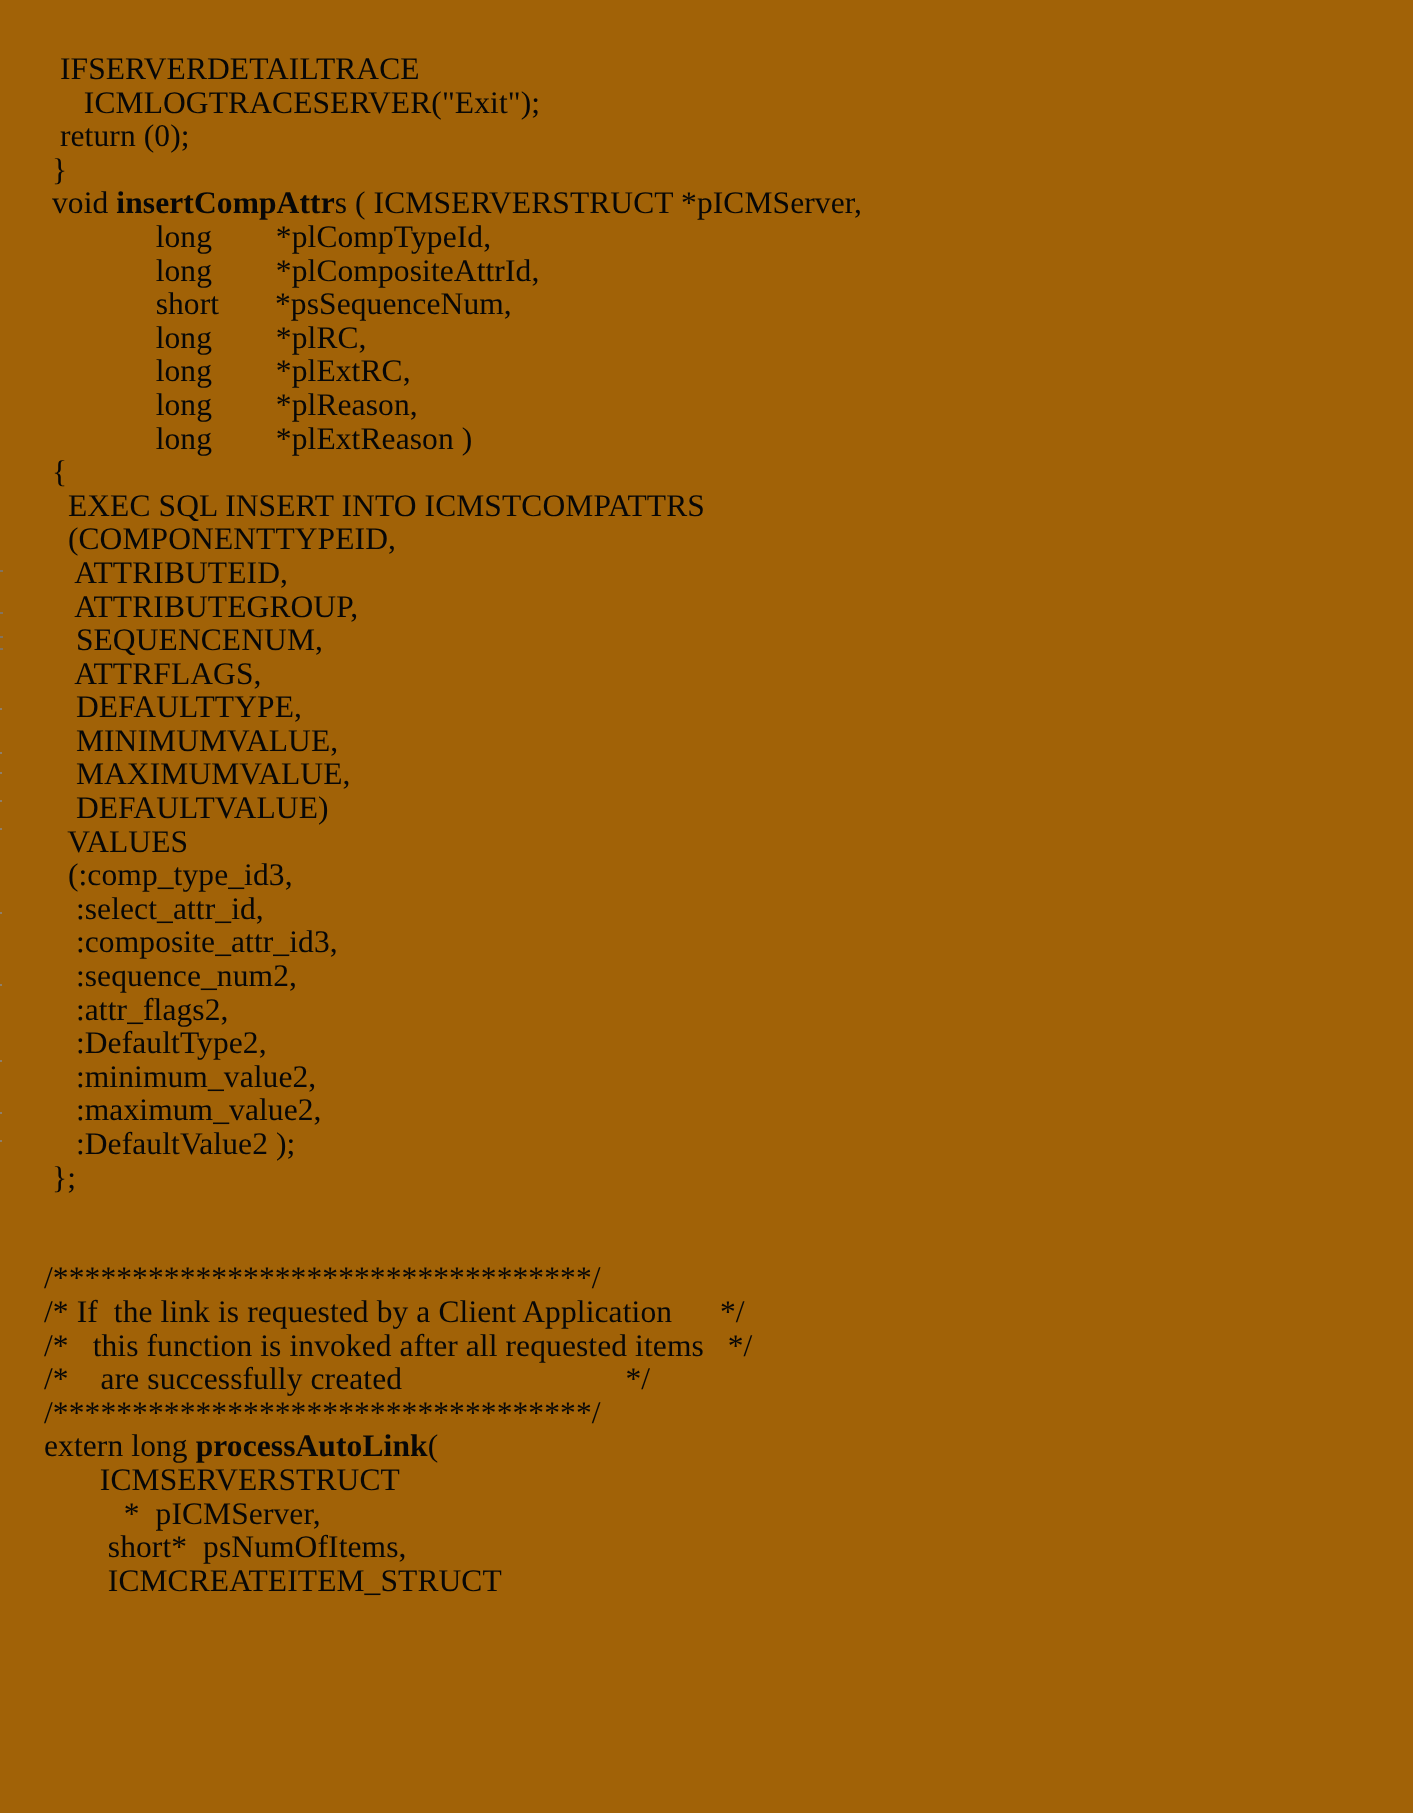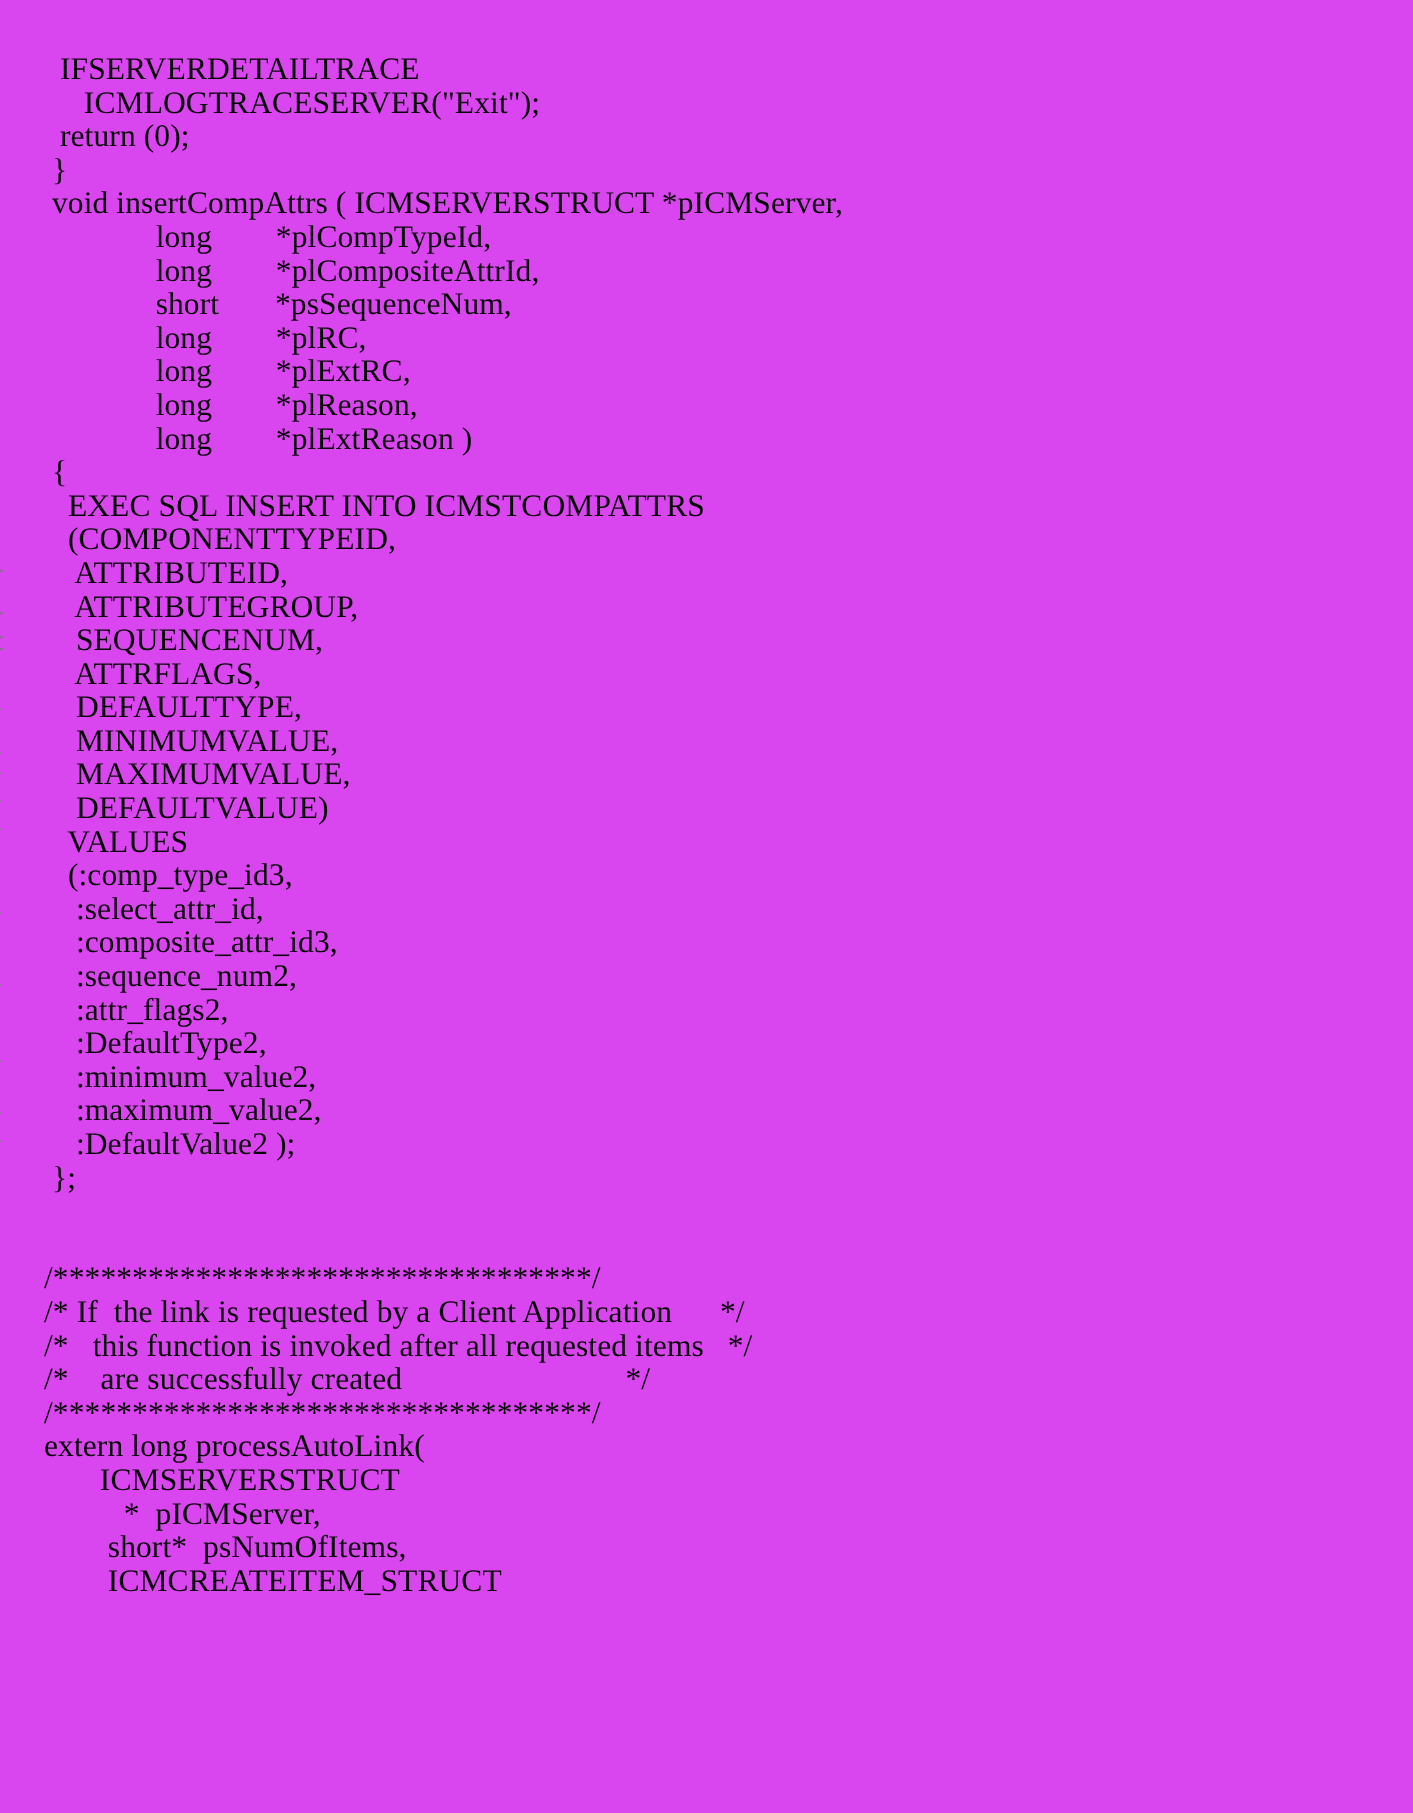--- a/index.html
+++ b/index.html
@@ -14,21 +14,21 @@
     position: relative;
     overflow: hidden;
     font-family: "Liberation Serif", "DejaVu Serif", serif;
     color: #000000;
   }
 
   
   #page {
     position: absolute;
     inset: 0;
-    background: #d946ef;
+    background: #a16207;
   }
 
   
   #listing {
     position: absolute;
     left: 44px;
     top: 52px;
     width: 1340px;
     font-size: 31.5px;
     line-height: 33.6px;
@@ -45,21 +45,21 @@
     font-family: "Liberation Serif", "DejaVu Serif", serif;
   }
 
   
   .ln.blank {
     height: 33.6px;
   }
 
   
   .bold {
-    font-weight: normal;
+    font-weight: bold;
     margin-top: 44px;
   }
 
   
   .ln { text-rendering: geometricPrecision; }
 
   
   .margin-tick {
     position: absolute;
     left: 0px;

